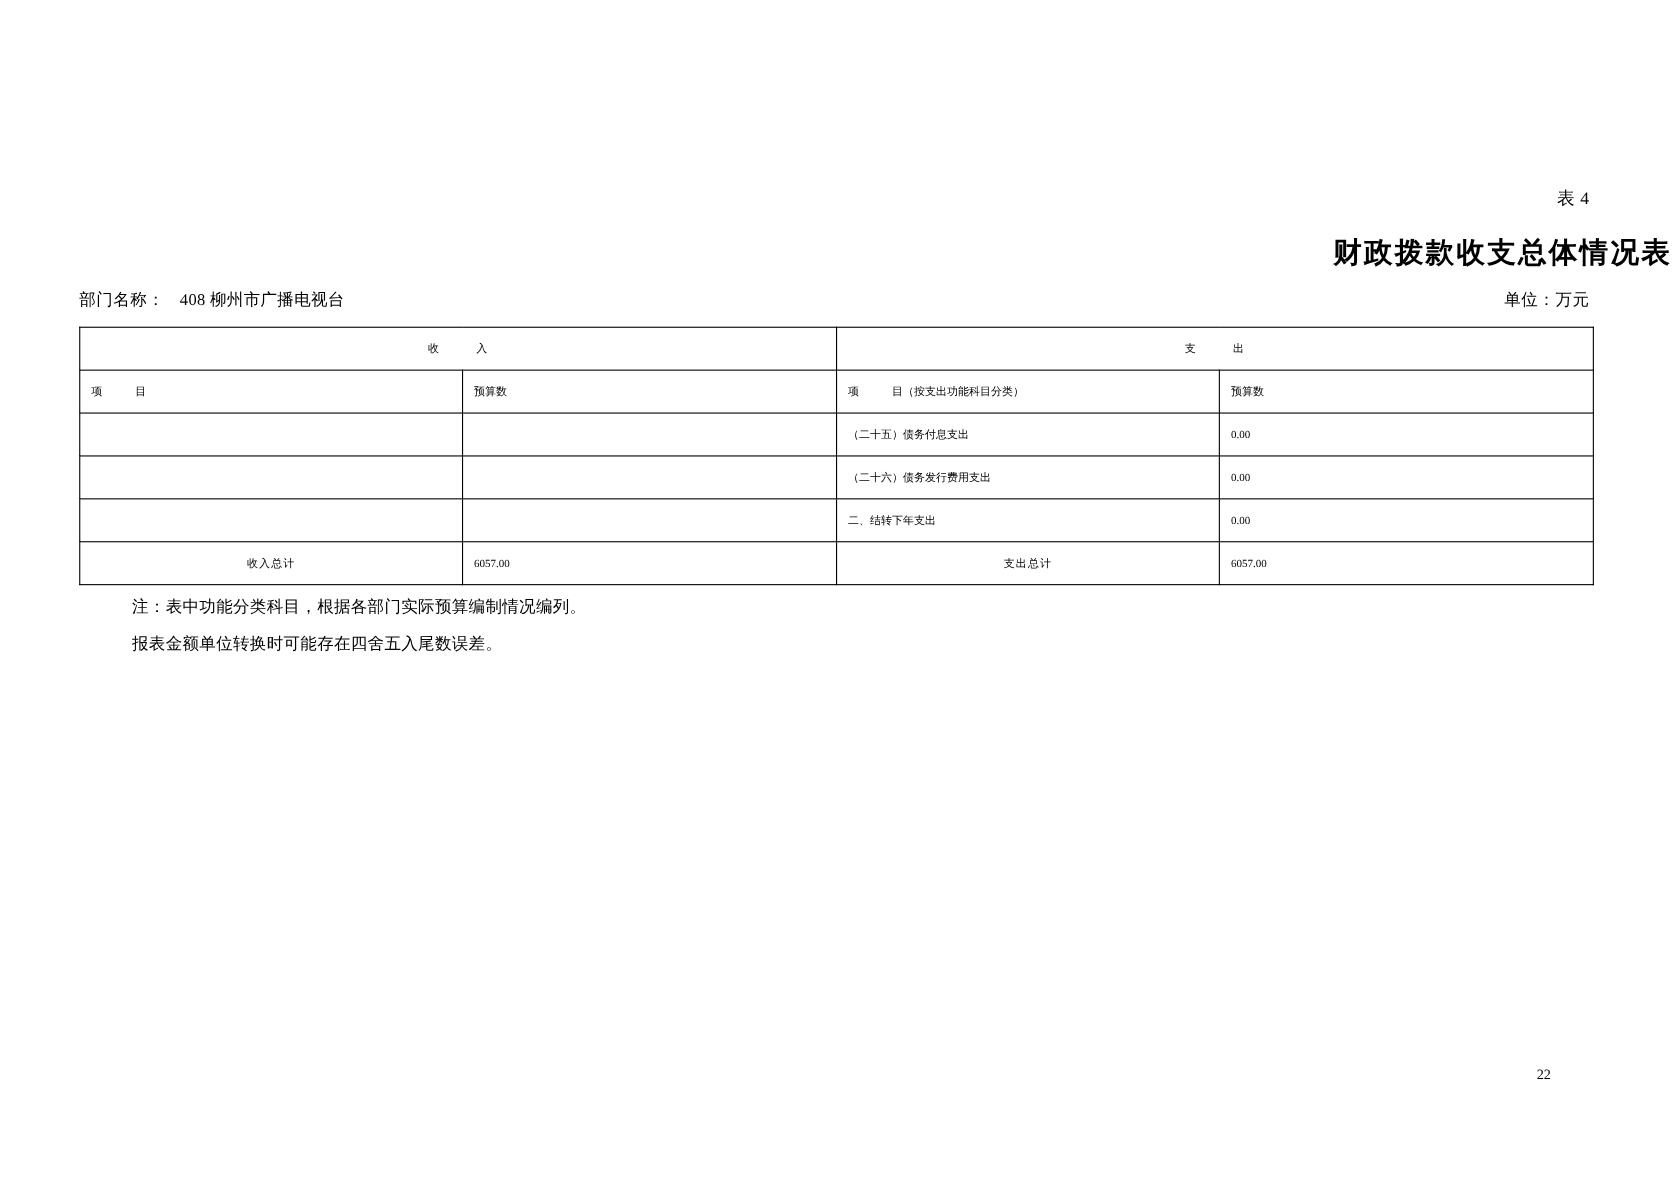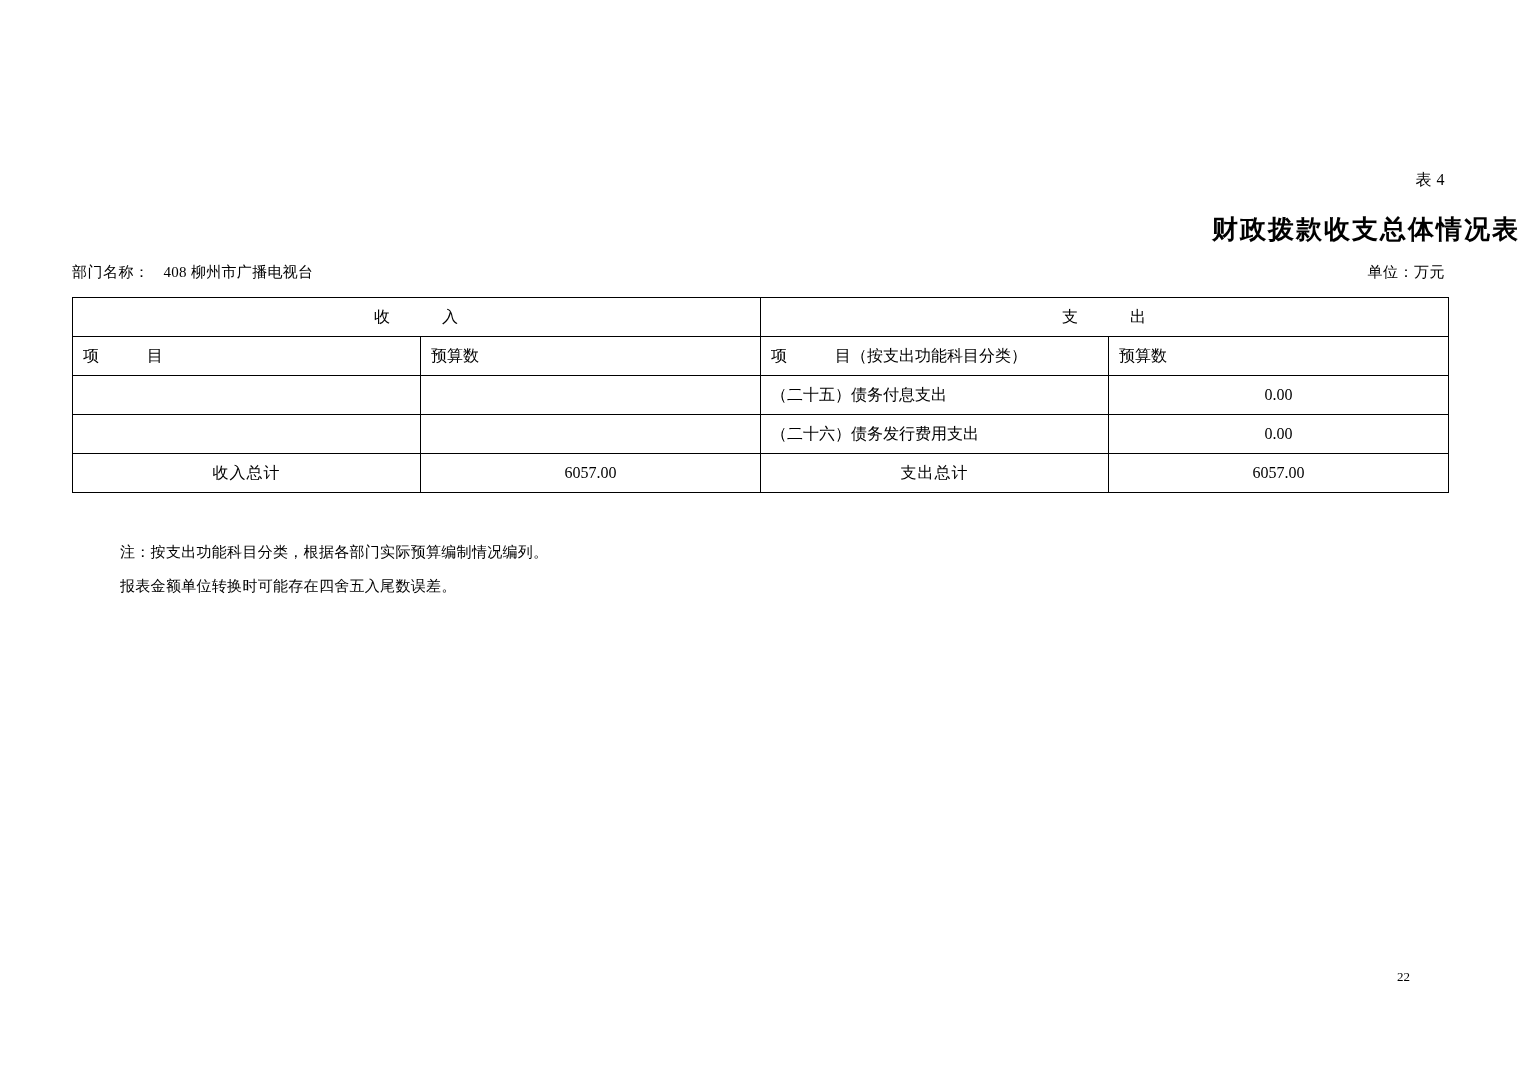--- a/index.html
+++ b/index.html
@@ -71,36 +71,36 @@
     width: 1376px;
     border-collapse: collapse;
     table-layout: fixed;
     font-size: 15px;
   }
   table.budget td {
     border: 1px solid #000000;
     height: 38px;
     padding: 0 10px;
     vertical-align: middle;
-    font-size: 16px;
+    font-size: 10px;
   }
   .col-a { width: 348px; }
   .col-b { width: 340px; }
   .col-c { width: 348px; }
   .col-d { width: 340px; }
 
   .group-head {
     text-align: center;
     letter-spacing: 1px;
   }
   .colhead {
     text-align: left;
   }
   .num {
-    text-align: center;
+    text-align: left;
     padding-right: 12px;
     font-family: "Liberation Serif", "DejaVu Serif", serif;
   }
   .item {
     text-align: left;
     padding-left: 18px;
   }
   .total-label {
     text-align: center;
     letter-spacing: 1px;
@@ -163,30 +163,36 @@
         <td class="num"></td>
         <td class="item">（二十五）债务付息支出</td>
         <td class="num">0.00</td>
       </tr>
       <tr>
         <td class="empty"></td>
         <td class="num"></td>
         <td class="item">（二十六）债务发行费用支出</td>
         <td class="num">0.00</td>
       </tr>
+      <tr>
+        <td class="empty"></td>
+        <td class="num"></td>
+        <td class="item">二、结转下年支出</td>
+        <td class="num">0.00</td>
+      </tr>
 
       <tr>
         <td class="total-label">收入总计</td>
         <td class="num">6057.00</td>
         <td class="total-label">支出总计</td>
         <td class="num">6057.00</td>
       </tr>
     </tbody>
   </table>
 
   <div class="notes">
-    <div>注：按支出功能科目分类，根据各部门实际预算编制情况编列。</div>
+    <div>注：表中功能分类科目，根据各部门实际预算编制情况编列。</div>
     <div>报表金额单位转换时可能存在四舍五入尾数误差。</div>
   </div>
 
   <div class="page-number">22</div>
 
 </div>
 
 </body></html>

